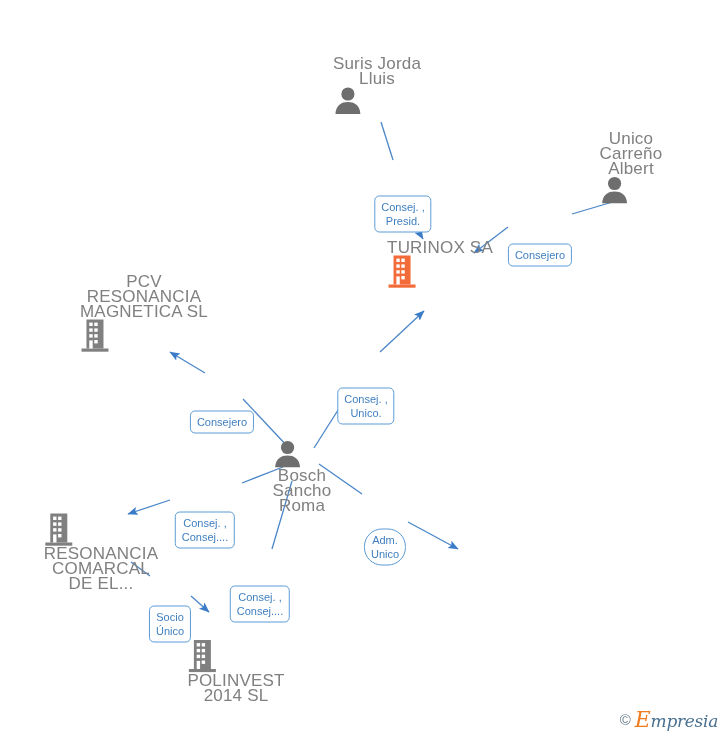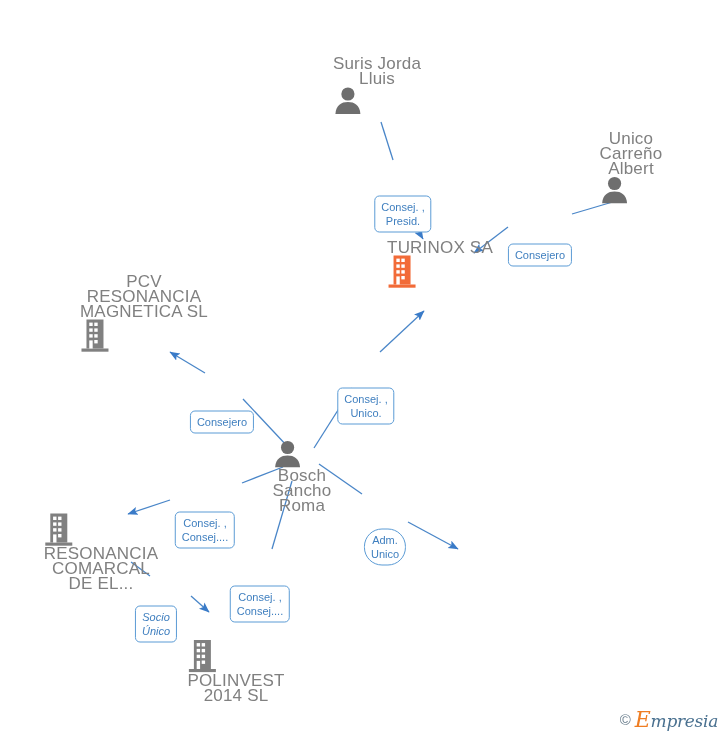--- a/index.html
+++ b/index.html
@@ -301,21 +301,21 @@
   <div class="edge-label" style="left:260px; top:568px;">
     <span>Consej. ,</span>
     <span>Consej....</span>
   </div>
 
   <div class="edge-label" style="left:385px; top:511px;border-radius:18px;">
     <span>Adm.</span>
     <span>Unico</span>
   </div>
 
-  <div class="edge-label" style="left:156px; top:588px;font-style:italic;">
+  <div class="edge-label" style="left:170px; top:588px;">
     <span>Socio</span>
     <span>Único</span>
   </div>
 
   <div id="watermark">
     <span class="wm-c">©</span>
     <span class="wm-word"><span class="wm-e">E</span><span>mpresia</span></span>
   </div>
 
 </div>

